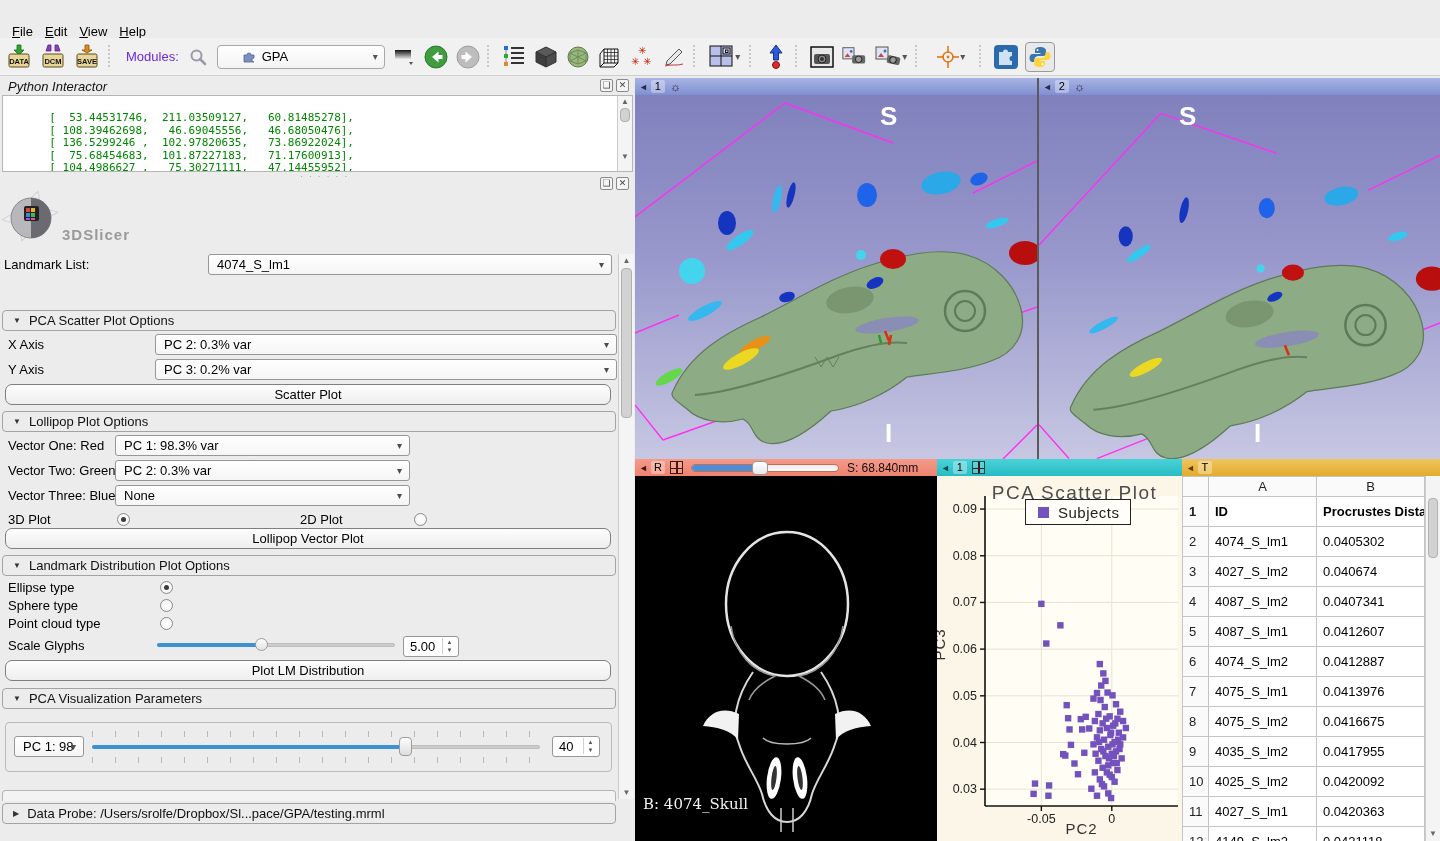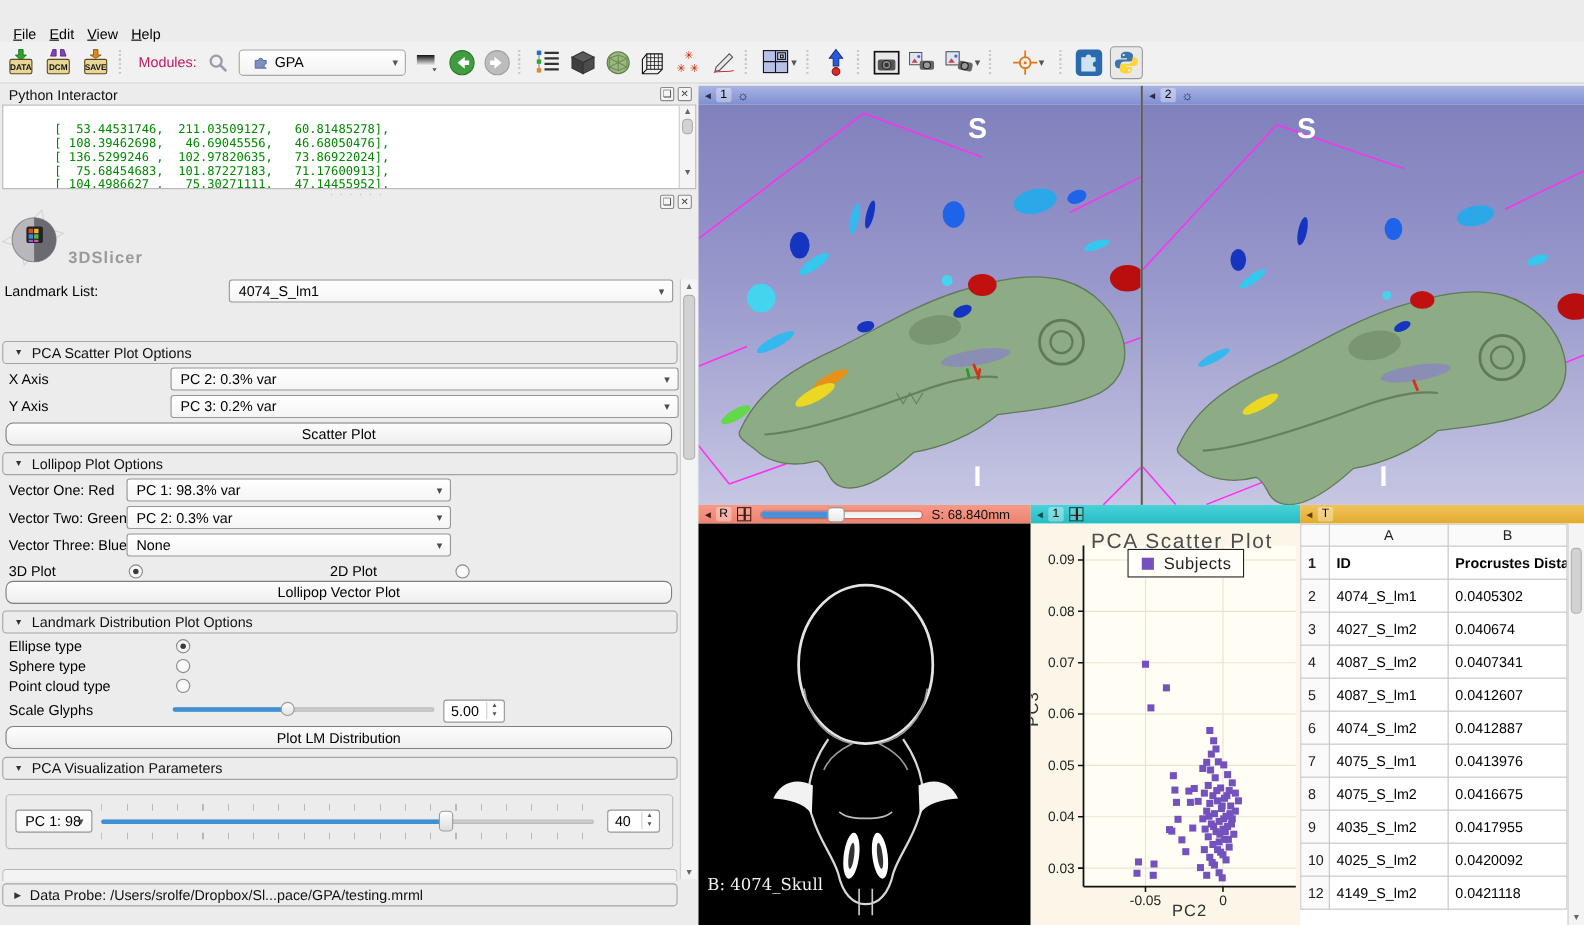--- a/index.html
+++ b/index.html
@@ -24,31 +24,31 @@
 
   
   #toolbar { position:absolute; left:0; top:38px; width:1440px; height:38px;
     background:#f1f1f1; border-bottom:1px solid #cfcfcf; display:flex; align-items:center; }
   .tbtn { display:flex; flex-direction:column; align-items:center; justify-content:center;
           width:30px; height:32px; margin-left:4px; }
   .tsep { width:6px; height:24px; margin:0 4px;
     background:repeating-linear-gradient(180deg,#c9c9c9 0 2px, transparent 2px 4px);
     background-size:2px 100%; background-repeat:no-repeat; background-position:center; }
   .ticon { width:26px; height:26px; margin-left:6px; display:flex; align-items:center; justify-content:center; }
-  #modules-label { font-size:13px; margin-left:10px; color:#be185d; }
-  #module-combo { width:152px; height:24px; border:1px solid #a8a8a8; border-radius:4px;
+  #modules-label { font-size:13px; margin-left:10px; color:#6d28d9; }
+  #module-combo { width:168px; height:24px; border:1px solid #a8a8a8; border-radius:4px;
     background:linear-gradient(#ffffff,#f3f3f3); margin-left:6px; display:flex; align-items:center;
-    font-size:13px; padding:0 12px; position:relative; }
+    font-size:13px; padding:0 24px; position:relative; }
   #module-combo .arr { position:absolute; right:6px; color:#555; font-size:10px; }
   .combo-arrow { color:#555; font-size:10px; }
   .pybox { border:1px solid #9a9a9a; background:#e9e9e9; border-radius:4px; }
 
   
   #leftpanel { position:absolute; left:0; top:76px; width:635px; height:765px; background:#ececec; }
-  #pi-title { position:absolute; left:8px; top:3px; font-size:13px; color:#111; }
+  #pi-title { position:absolute; left:8px; top:3px; font-size:13px; color:#111;font-style:italic; }
   .win-mini-btns { position:absolute; display:flex; gap:3px; }
   .mini-btn { width:13px; height:13px; border:1px solid #8a8a8a; background:#f4f4f4;
     font-size:9px; line-height:11px; text-align:center; color:#444; border-radius:2px; }
   #console { position:absolute; left:2px; top:19px; width:631px; height:77px; background:#ffffff;
     border:1px solid #b5b5b5; overflow:hidden; }
   #console pre { font-family:"DejaVu Sans Mono", monospace; font-size:11px; line-height:12.6px;
     color:#008800; padding-top:16px; }
   .vscroll { position:absolute; background:#f4f4f4; border-left:1px solid #cccccc; }
   .vscroll .sarrow { position:absolute; left:0; width:100%; text-align:center; font-size:8px; color:#666; }
   .vscroll .thumb { position:absolute; left:2px; right:2px; background:#d2d2d2;
@@ -824,20 +824,25 @@
             <td class="rownum">9</td>
             <td>4035_S_lm2</td>
             <td>0.0417955</td>
           </tr>
           <tr>
             <td class="rownum">10</td>
             <td>4025_S_lm2</td>
             <td>0.0420092</td>
           </tr>
           <tr>
+            <td class="rownum">11</td>
+            <td>4027_S_lm1</td>
+            <td>0.0420363</td>
+          </tr>
+          <tr>
             <td class="rownum">12</td>
             <td>4149_S_lm2</td>
             <td>0.0421118</td>
           </tr>
         </tbody>
     </table>
     <div class="vscroll" style="right:0; top:0; width:15px; height:365px;">
       <div class="thumb" style="top:22px; height:60px;"></div>
       <div class="sarrow" style="bottom:3px">▼</div>
     </div>

